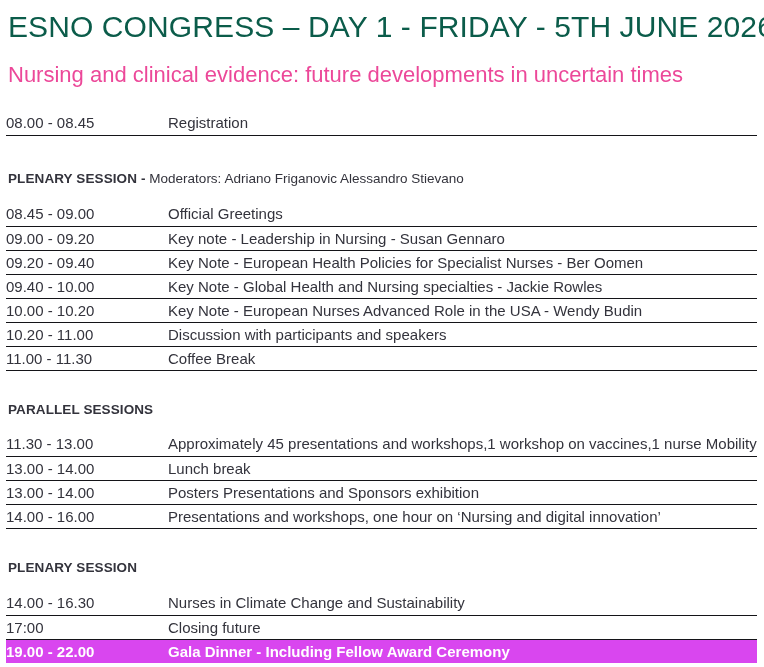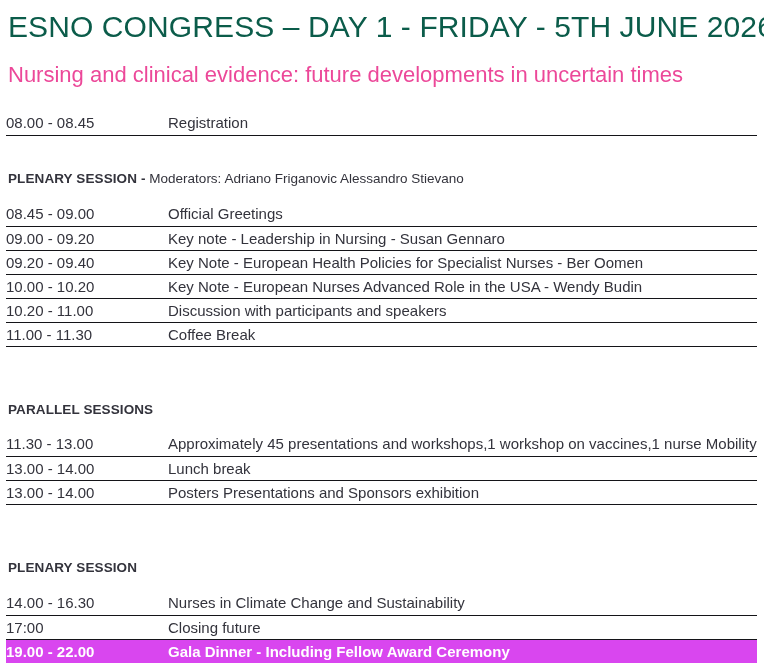--- a/index.html
+++ b/index.html
@@ -139,20 +139,24 @@
         </tr>
         <tr class="row">
           <td class="time">09.00 - 09.20</td>
           <td class="desc">Key note - Leadership in Nursing - Susan Gennaro</td>
         </tr>
         <tr class="row">
           <td class="time">09.20 - 09.40</td>
           <td class="desc">Key Note - European Health Policies for Specialist Nurses - Ber Oomen</td>
         </tr>
         <tr class="row">
+          <td class="time">09.40 - 10.00</td>
+          <td class="desc">Key Note - Global Health and Nursing specialties - Jackie Rowles</td>
+        </tr>
+        <tr class="row">
           <td class="time">10.00 - 10.20</td>
           <td class="desc">Key Note - European Nurses Advanced Role in the USA - Wendy Budin</td>
         </tr>
         <tr class="row">
           <td class="time">10.20 - 11.00</td>
           <td class="desc">Discussion with participants and speakers</td>
         </tr>
         <tr class="row">
           <td class="time">11.00 - 11.30</td>
           <td class="desc">Coffee Break</td>
@@ -172,20 +176,24 @@
           <td class="time">11.30 - 13.00</td>
           <td class="desc">Approximately 45 presentations and workshops,1 workshop on vaccines,1 nurse Mobility</td>
         </tr>
         <tr class="row">
           <td class="time">13.00 - 14.00</td>
           <td class="desc">Lunch break</td>
         </tr>
         <tr class="row">
           <td class="time">13.00 - 14.00</td>
           <td class="desc">Posters Presentations and Sponsors exhibition</td>
+        </tr>
+        <tr class="row">
+          <td class="time">14.00 - 16.00</td>
+          <td class="desc">Presentations and workshops, one hour on ‘Nursing and digital innovation’</td>
         </tr>
       </tbody>
     </table>
   </div>
 
   <div class="block section-label" style="top:561px;">
     <span class="strong">PLENARY SESSION</span><span class="normal"></span>
   </div>
 
   <div class="block" style="top:591px;">

